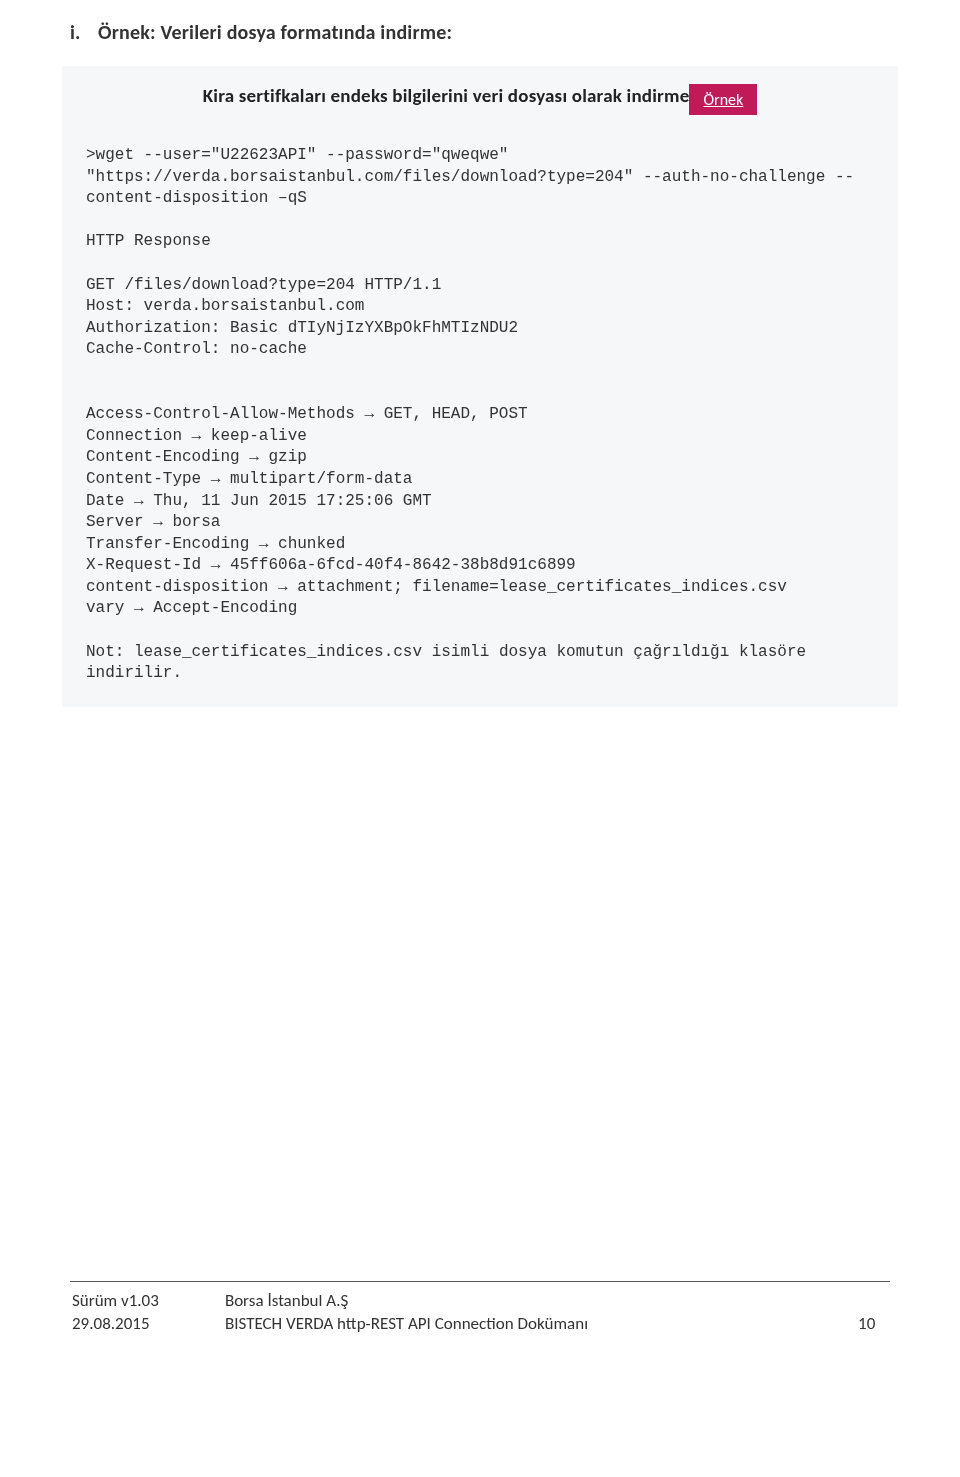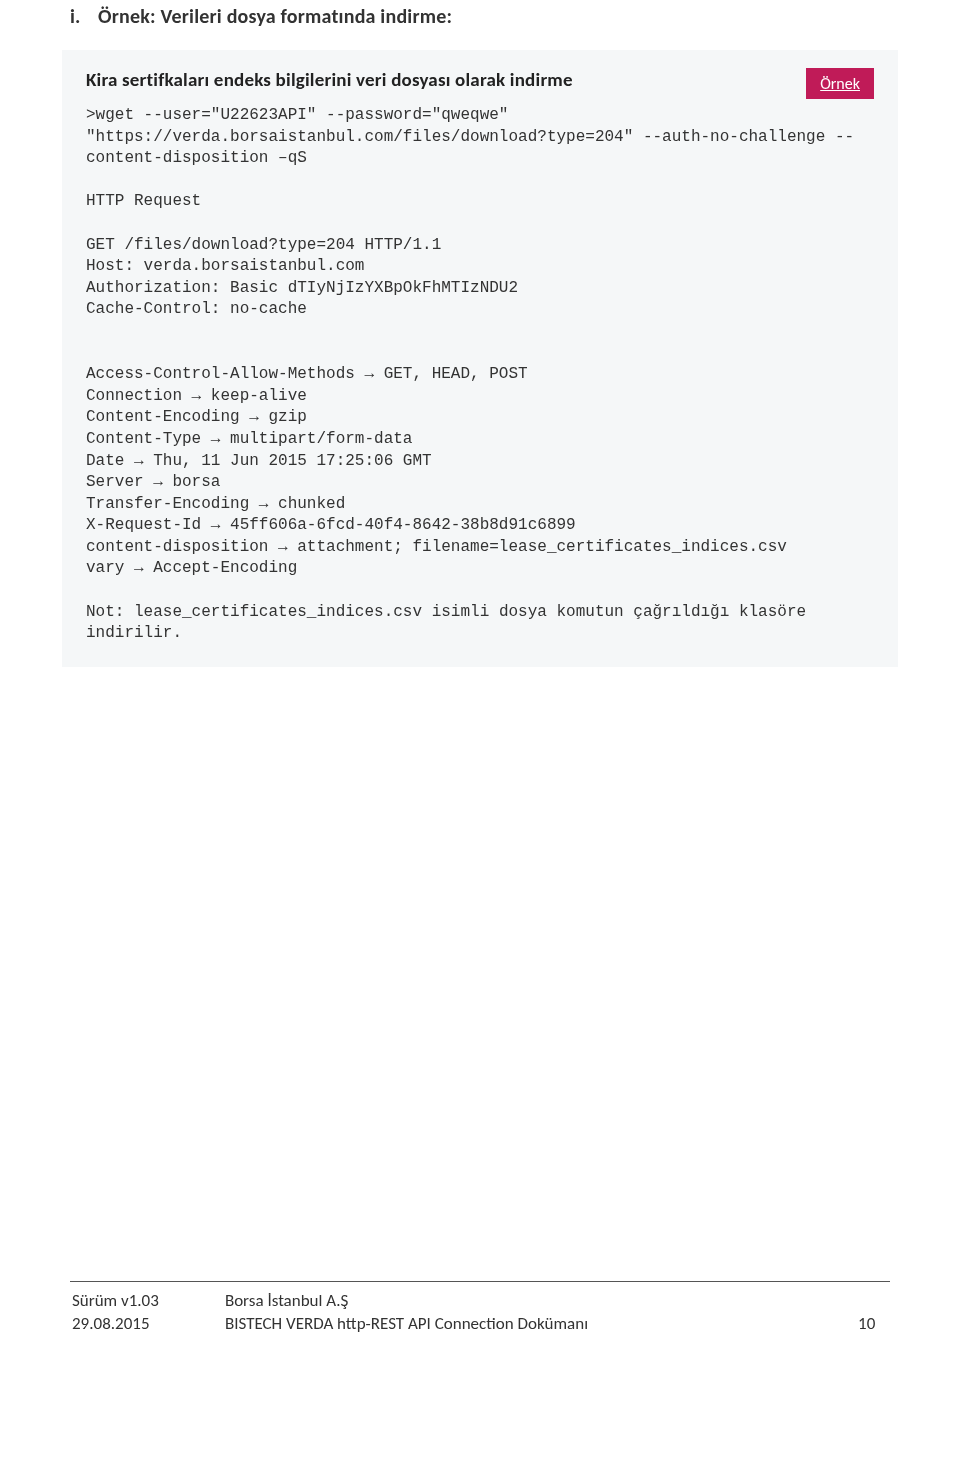--- a/index.html
+++ b/index.html
@@ -1,21 +1,21 @@
 <!DOCTYPE html>
 <html><head>
 <meta charset="utf-8">
 <style>
   * { box-sizing: border-box; margin: 0; padding: 0; }
   html, body { width: 960px; height: 1477px; background: #fff; font-family: Calibri, Arial, sans-serif; color: #333; }
-  .page { position: relative; width: 960px; height: 1376px; padding: 0 70px; }
+  .page { position: relative; width: 960px; height: 1376px; padding: 16px 70px; }
   .sec-heading { font-size: 20px; letter-spacing: 0.2px; color: #333; padding-top: 4px; padding-bottom: 22px; }
   .sec-heading .num { display: inline-block; width: 28px; }
   .example-block { background: #f5f7f8; padding: 18px 24px 22px 24px; margin: 0 -8px; }
-  .ex-head { display: flex; align-items: flex-start; justify-content: space-between; margin-bottom: 6px; }
+  .ex-head { display: flex; align-items: flex-start; justify-content: center; margin-bottom: 30px; }
   .ex-title { font-weight: 700; font-size: 19px; color: #222; letter-spacing: 0.2px; }
   .badge { background: #c01b58; color: #fff; font-size: 16px; padding: 6px 14px; display: inline-block; text-decoration: underline; }
   .code { font-family: Consolas, "Courier New", monospace; font-size: 16px; line-height: 1.35; color: #333; white-space: pre-wrap; word-break: break-word; }
   .code .b { font-weight: 400; }
   .footer { position: absolute; bottom: 40px; left: 70px; right: 70px; }
   .hr { border: 0; border-top: 1px solid #555; margin-bottom: 6px; }
   .ftable { width: 100%; font-size: 17px; color: #333; }
   .ftable td.c { }
   .ftable td.r { }
 </style>
@@ -28,21 +28,21 @@
   </h3>
 
   <div class="example-block">
     <div class="ex-head">
       <div class="ex-title">Kira sertifkaları endeks bilgilerini veri dosyası olarak indirme</div>
       <div class="badge">Örnek</div>
     </div>
 
     <div class="code">&gt;wget --user="U22623API" --password="qweqwe" "https://verda.borsaistanbul.com/files/download?type=204" --auth-no-challenge --content-disposition –qS</div>
     <div class="code">&nbsp;</div>
-    <div class="code b">HTTP Request</div>
+    <div class="code b">HTTP Response</div>
     <div class="code">&nbsp;</div>
     <div class="code">GET /files/download?type=204 HTTP/1.1
 Host: verda.borsaistanbul.com
 Authorization: Basic dTIyNjIzYXBpOkFhMTIzNDU2
 Cache-Control: no-cache</div>
     <div class="code">&nbsp;</div>
     <div class="code">&nbsp;</div>
     <div class="code">Access-Control-Allow-Methods → GET, HEAD, POST
 Connection → keep-alive
 Content-Encoding → gzip

